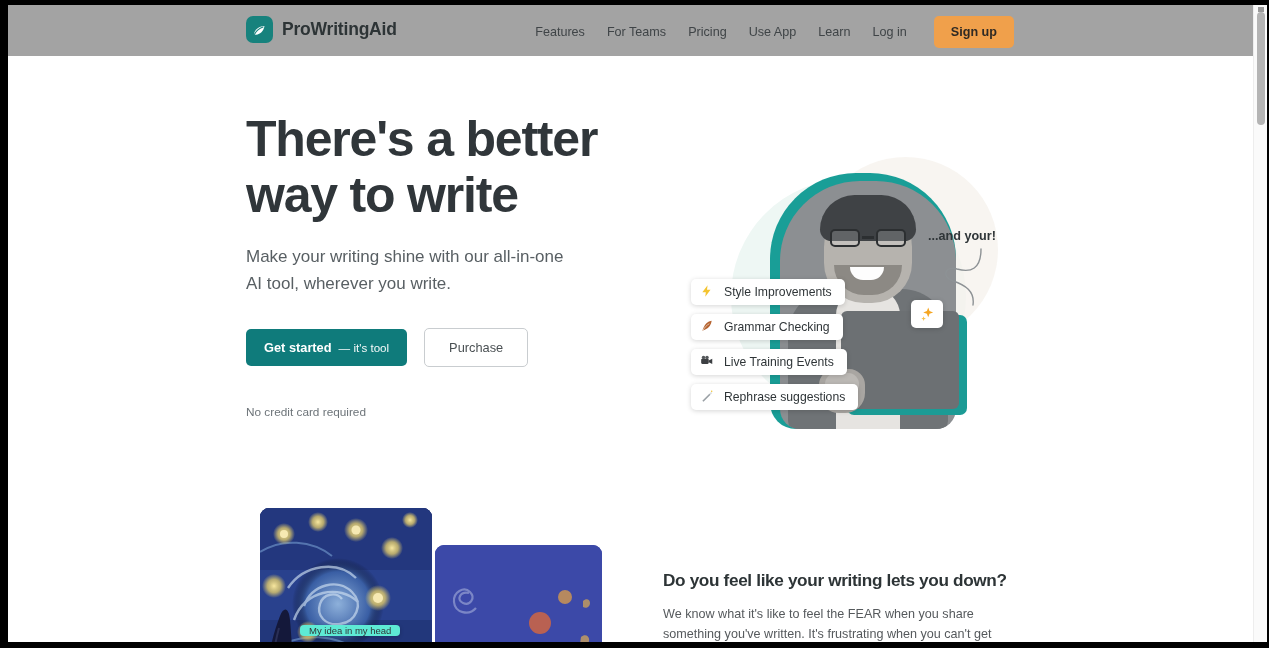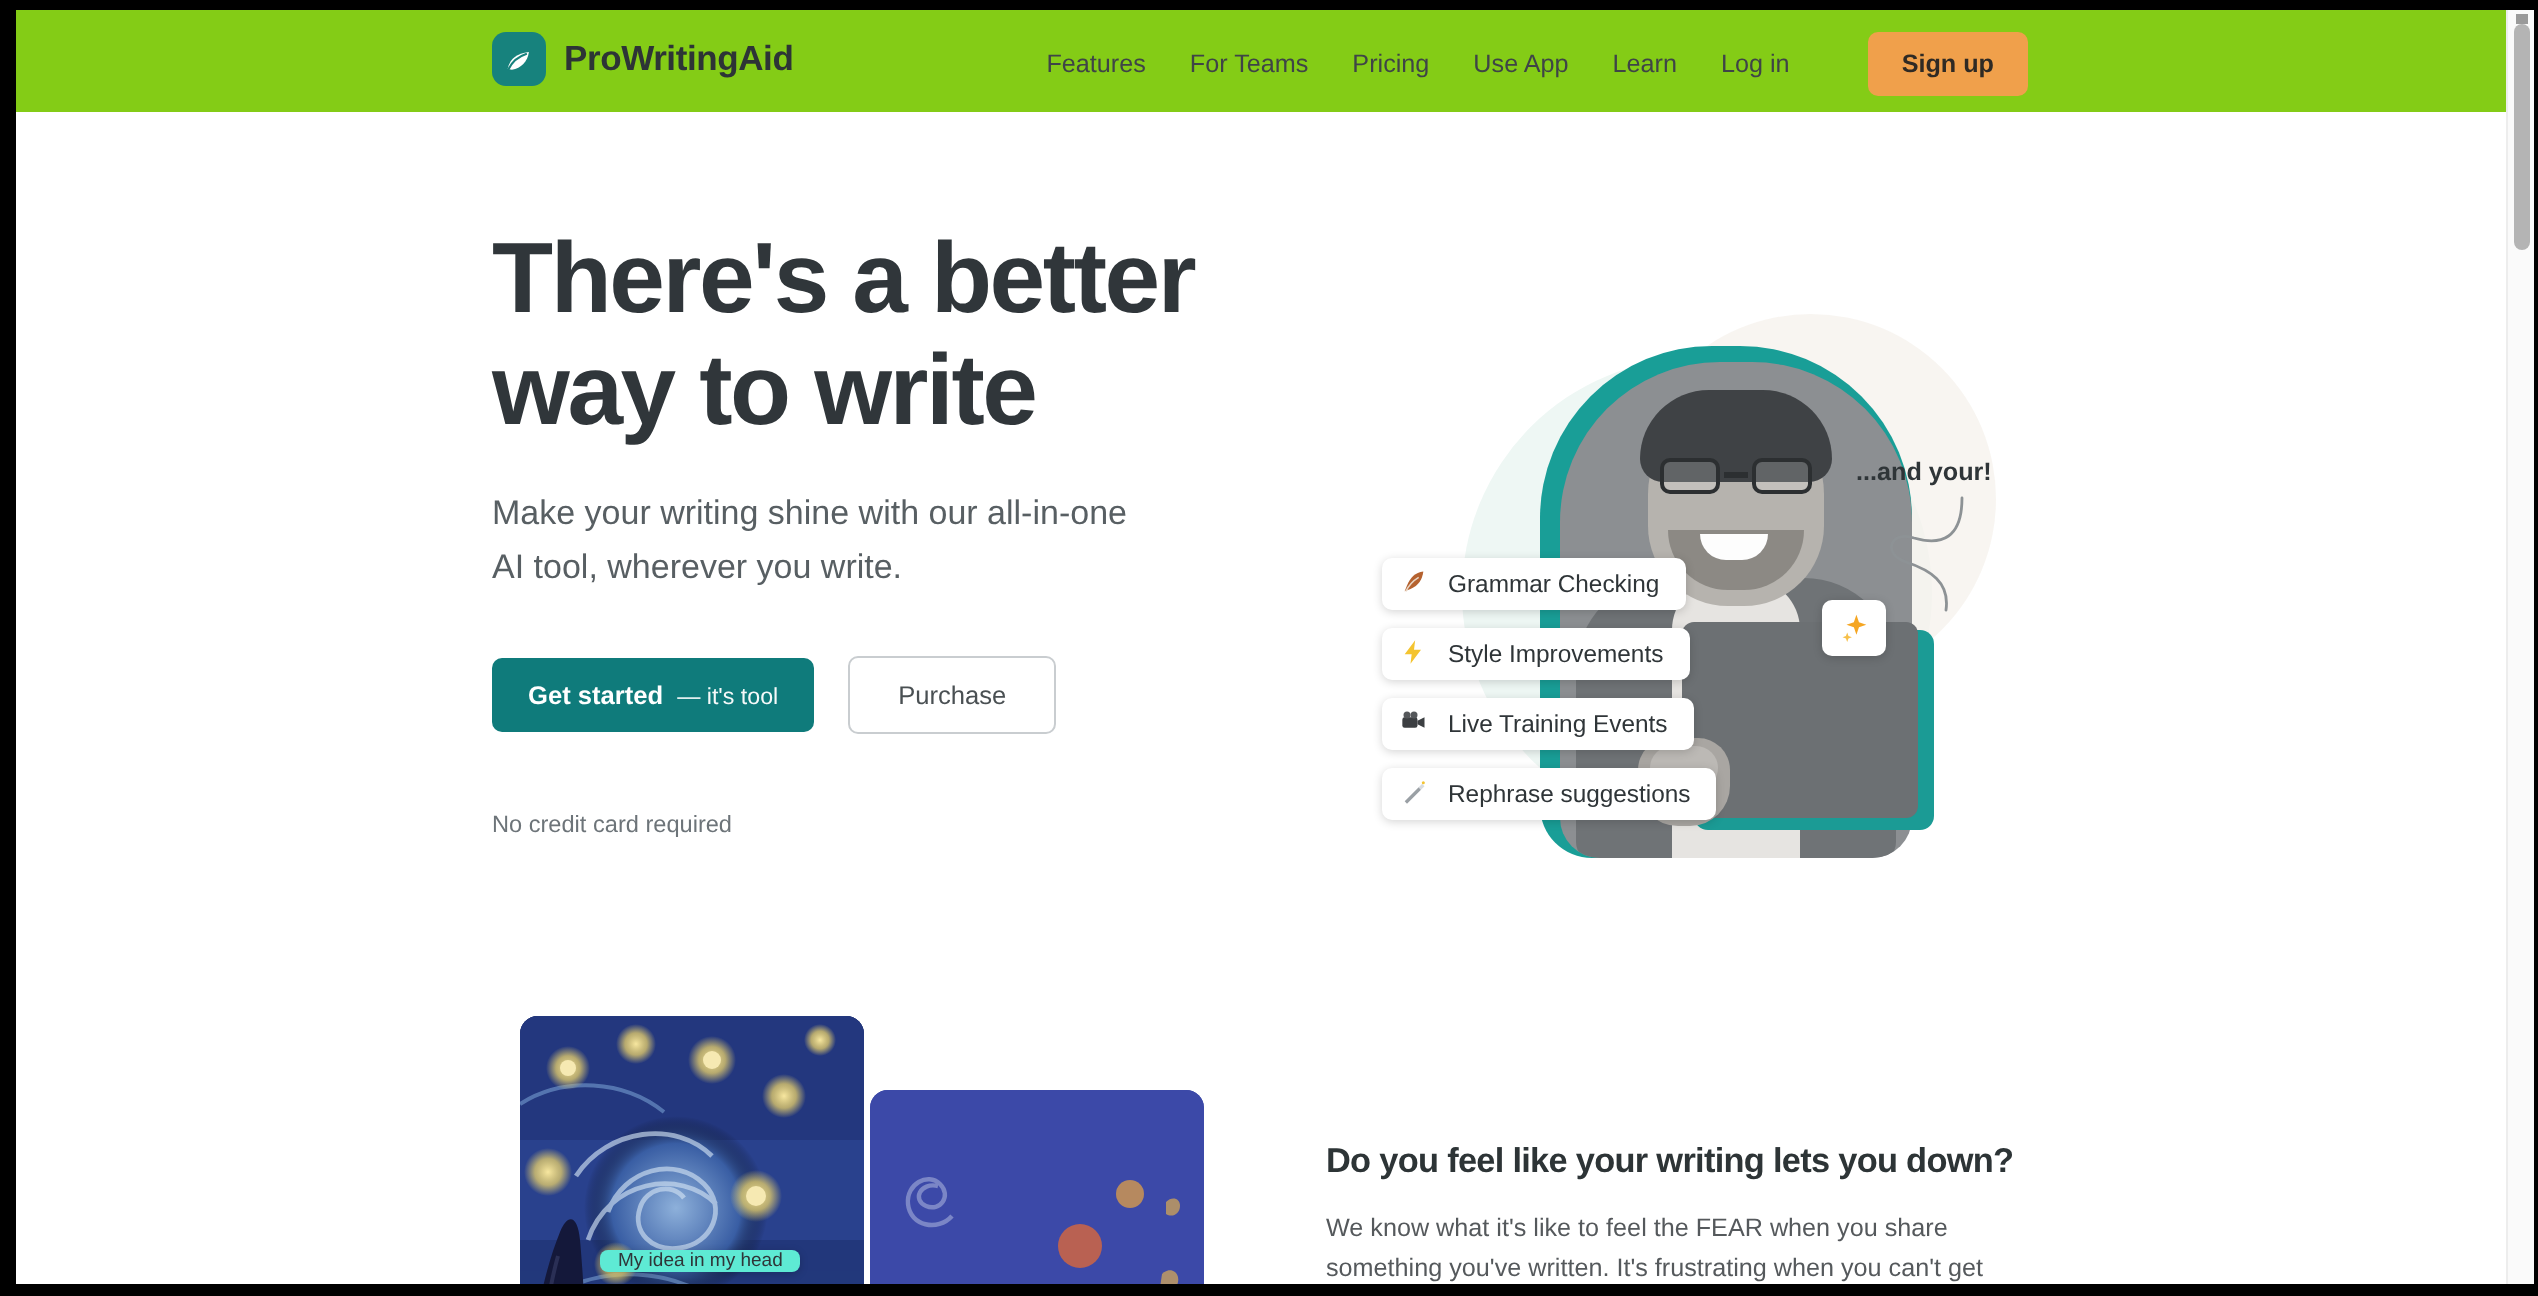--- a/index.html
+++ b/index.html
@@ -53,21 +53,21 @@
     position: relative;
     width: 1251px;
     background: #ffffff;
   }
 
   
   .header {
     height: 51px;
     display: flex;
     align-items: center;
-    background: #84cc16;
+    background: #a3a3a3;
     padding: 0 0 0 1px;
     position: relative;
   }
 
   .brand {
     position: absolute;
     left: 238px;
     top: 11px;
     display: flex;
     align-items: center;
@@ -102,21 +102,21 @@
   .nav-link {
     font-size: 12.6px;
     color: #3f4447;
     text-decoration: none;
     padding: 7px 11px;
     white-space: nowrap;
     line-height: 1;
   }
 
   .signup-btn {
-    margin-left: 28px;
+    margin-left: 16px;
     background: #f0a04b;
     color: #2f2a24;
     font-size: 12.6px;
     font-weight: bold;
     border: none;
     border-radius: 5px;
     padding: 9px 17px;
     cursor: pointer;
     white-space: nowrap;
     font-family: inherit;
@@ -571,33 +571,33 @@
           <svg width="17" height="17" viewBox="0 0 24 24" aria-hidden="true">
             <path d="M13 2l1.8 5.2L20 9l-5.2 1.8L13 16l-1.8-5.2L6 9l5.2-1.8z" fill="#f5a623"></path>
             <path d="M6.5 14.5l.9 2.4 2.4.9-2.4.9-.9 2.4-.9-2.4L3.2 17.8l2.4-.9z" fill="#f7c04a"></path>
           </svg>
         </div>
 
         <div class="chips">
           <div class="chip">
             <span class="chip-icon">
               <svg width="14" height="14" viewBox="0 0 24 24">
+                  <path d="M13 2L4 14h6l-1 8 9-12h-6z" fill="#f4c430"></path>
+                </svg>
+            </span>
+            <span class="chip-text">Style Improvements</span>
+          </div>
+          <div class="chip">
+            <span class="chip-icon">
+              <svg width="14" height="14" viewBox="0 0 24 24">
                   <path d="M20 3c-7 1-11 5-14 12l-2 5 5-2C16 15 19 10 20 3z" fill="#b5622f"></path>
                   <path d="M5 20c3-6 6-9 11-12" stroke="#e8d6c5" stroke-width="1.4" fill="none"></path>
                 </svg>
             </span>
             <span class="chip-text">Grammar Checking</span>
-          </div>
-          <div class="chip">
-            <span class="chip-icon">
-              <svg width="14" height="14" viewBox="0 0 24 24">
-                  <path d="M13 2L4 14h6l-1 8 9-12h-6z" fill="#f4c430"></path>
-                </svg>
-            </span>
-            <span class="chip-text">Style Improvements</span>
           </div>
           <div class="chip">
             <span class="chip-icon">
               <svg width="14" height="14" viewBox="0 0 24 24">
                   <rect x="2" y="8" width="13" height="9" rx="2" fill="#3c3f42"></rect>
                   <path d="M15 11l6-3v9l-6-3z" fill="#3c3f42"></path>
                   <circle cx="6" cy="6" r="3" fill="#55585b"></circle>
                   <circle cx="12" cy="6" r="3" fill="#55585b"></circle>
                 </svg>
             </span>

